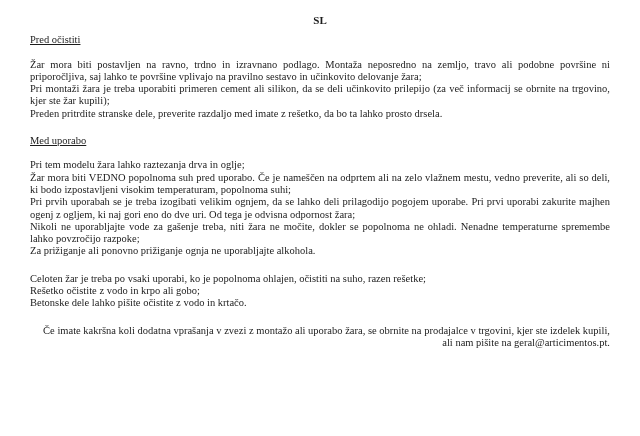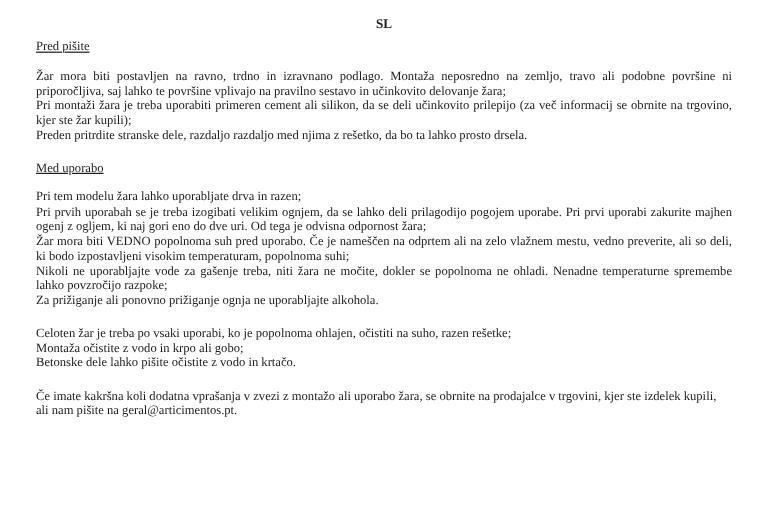--- a/index.html
+++ b/index.html
@@ -34,48 +34,48 @@
     margin: 0 0 12px 0;
   }
   .section {
     margin: 0 0 15px 0;
   }
   .section p {
     margin: 0;
     text-align: justify;
   }
   .footer-note {
-    text-align: left;
+    text-align: right;
     margin-top: 12px;
   }
 </style>
 </head>
 <body>
 
 <div class="page">
 
   <div class="doc-title">SL</div>
 
   <div class="section">
-    <div class="section-heading">Pred pišite</div>
+    <div class="section-heading">Pred očistiti</div>
     <p>Žar mora biti postavljen na ravno, trdno in izravnano podlago. Montaža neposredno na zemljo, travo ali podobne površine ni priporočljiva, saj lahko te površine vplivajo na pravilno sestavo in učinkovito delovanje žara;</p>
     <p>Pri montaži žara je treba uporabiti primeren cement ali silikon, da se deli učinkovito prilepijo (za več informacij se obrnite na trgovino, kjer ste žar kupili);</p>
-    <p>Preden pritrdite stranske dele, razdaljo razdaljo med njima z rešetko, da bo ta lahko prosto drsela.</p>
+    <p>Preden pritrdite stranske dele, preverite razdaljo med imate z rešetko, da bo ta lahko prosto drsela.</p>
   </div>
 
   <div class="section">
     <div class="section-heading">Med uporabo</div>
-    <p>Pri tem modelu žara lahko uporabljate drva in razen;</p>
+    <p>Pri tem modelu žara lahko raztezanja drva in oglje;</p>
+    <p>Žar mora biti VEDNO popolnoma suh pred uporabo. Če je nameščen na odprtem ali na zelo vlažnem mestu, vedno preverite, ali so deli, ki bodo izpostavljeni visokim temperaturam, popolnoma suhi;</p>
     <p>Pri prvih uporabah se je treba izogibati velikim ognjem, da se lahko deli prilagodijo pogojem uporabe. Pri prvi uporabi zakurite majhen ogenj z ogljem, ki naj gori eno do dve uri. Od tega je odvisna odpornost žara;</p>
-    <p>Žar mora biti VEDNO popolnoma suh pred uporabo. Če je nameščen na odprtem ali na zelo vlažnem mestu, vedno preverite, ali so deli, ki bodo izpostavljeni visokim temperaturam, popolnoma suhi;</p>
     <p>Nikoli ne uporabljajte vode za gašenje treba, niti žara ne močite, dokler se popolnoma ne ohladi. Nenadne temperaturne spremembe lahko povzročijo razpoke;</p>
     <p>Za prižiganje ali ponovno prižiganje ognja ne uporabljajte alkohola.</p>
   </div>
 
   <div class="section">
     <p>Celoten žar je treba po vsaki uporabi, ko je popolnoma ohlajen, očistiti na suho, razen rešetke;</p>
-    <p>Montaža očistite z vodo in krpo ali gobo;</p>
+    <p>Rešetko očistite z vodo in krpo ali gobo;</p>
     <p>Betonske dele lahko pišite očistite z vodo in krtačo.</p>
   </div>
 
   <div class="footer-note">Če imate kakršna koli dodatna vprašanja v zvezi z montažo ali uporabo žara, se obrnite na prodajalce v trgovini, kjer ste izdelek kupili, ali nam pišite na geral@articimentos.pt.</div>
 
 </div>
 
 </body></html>

